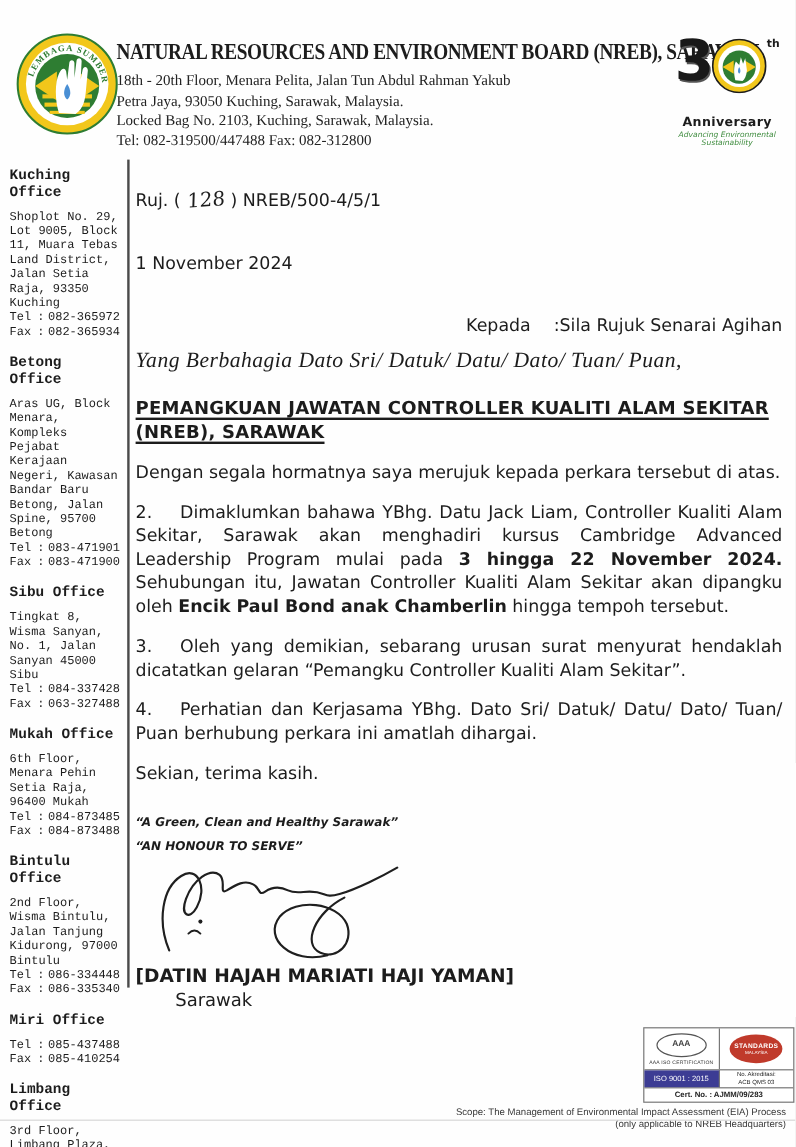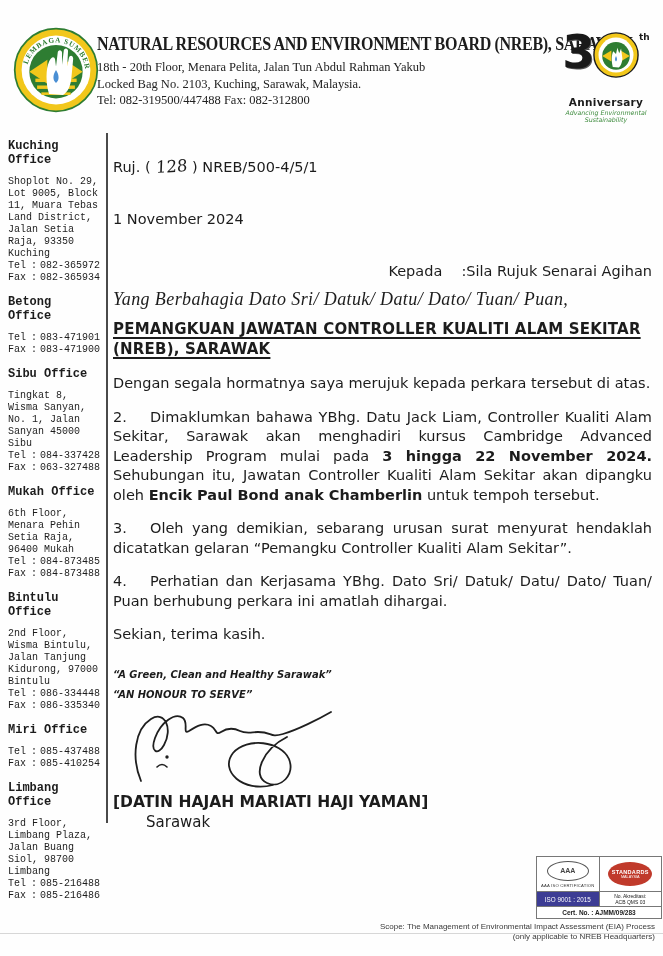--- a/index.html
+++ b/index.html
@@ -34,21 +34,21 @@
   
   .main{position:absolute;left:113px;top:157px;width:539px;font-size:14.5px;line-height:19.5px;}
   .row-ruj{margin-bottom:32px;}
   .hand{display:inline-block;font-family:"DejaVu Serif",serif;font-size:16.5px;
         transform:rotate(-4deg) skewX(-6deg);padding:0 5px;}
   .row-date{margin-bottom:33px;}
   .row-kepada{margin-bottom:8px;text-align:right;}
   .kep-lbl{display:inline-block;width:67px;}
   .kep-col{display:inline-block;width:24px;}
   .salutation{font-family:"Liberation Serif",serif;font-style:italic;font-size:18px;
-              letter-spacing:0.4px;margin-bottom:11px;}
+              letter-spacing:0.4px;margin-bottom:21px;}
   .subject{font-weight:bold;font-size:15px;letter-spacing:0.2px;margin-bottom:15px;
            text-decoration:underline;text-decoration-thickness:2px;text-underline-offset:3px;}
   .para{text-align:justify;margin-bottom:14px;}
   .pnum{display:inline-block;width:37px;}
   .closing{margin-bottom:20px;}
   .motto{font-weight:bold;font-style:italic;font-size:10px;line-height:20px;}
   .sig-wrap{margin:0 0 0 8px;height:86px;}
   .sig-name{font-weight:bold;font-size:15.5px;margin-top:2px;}
   .sig-bp{font-size:15px;line-height:20px;}
   .sig-indent{margin-left:33px;}
@@ -99,20 +99,21 @@
       <rect x="33" y="76" width="34" height="3" fill="#f2c71b"></rect>
       <path d="M42,78 C38,66 38,48 42,40 C44,35 48,33 49,38 L50,46 L52,30 C52,26 57,26 57,30 L57,44 L59,28 C59,24 64,24 64,28 L63,46 L65,36 C66,32 70,33 70,37 L68,58 C67,70 63,76 58,79 Z" fill="#ffffff"></path>
       <path d="M50,50 C46,56 46,62 50,65 C54,62 54,56 50,50 Z" fill="#4a8fd4"></path>
     </svg>
   </div>
 
   <div class="header-text">
     <div class="org-name">NATURAL RESOURCES AND ENVIRONMENT BOARD (NREB), SARAWAK</div>
     <div class="addr-block">
       <div>18th - 20th Floor, Menara Pelita, Jalan Tun Abdul Rahman Yakub</div>
+      <div>Petra Jaya, 93050 Kuching, Sarawak, Malaysia.</div>
       <div>Locked Bag No. 2103, Kuching, Sarawak, Malaysia.</div>
       <div>Tel: 082-319500/447488   Fax: 082-312800</div>
     </div>
   </div>
 
   <div class="anniv">
     <div class="anniv-row">
       <span class="anniv-3">3</span>
       <span class="anniv-0">
         <svg viewBox="0 0 100 100" width="46" height="46">
@@ -143,20 +144,21 @@
         </div>
       <div class="tf">
           <span class="tf-lbl">Fax</span>
           <span class="tf-col">:</span>
           <span>082-365934</span>
         </div>
     </div>
 
     <div class="office">
       <div class="office-name">Betong Office</div>
+      <div class="office-addr">Aras UG, Block Menara, Kompleks Pejabat Kerajaan Negeri, Kawasan Bandar Baru Betong, Jalan Spine, 95700 Betong</div>
       <div class="tf">
           <span class="tf-lbl">Tel</span>
           <span class="tf-col">:</span>
           <span>083-471901</span>
         </div>
       <div class="tf">
           <span class="tf-lbl">Fax</span>
           <span class="tf-col">:</span>
           <span>083-471900</span>
         </div>
@@ -254,21 +256,21 @@
       <span class="kep-lbl">Kepada</span><span class="kep-col">:</span><span>Sila Rujuk Senarai Agihan</span>
     </div>
 
     <div class="salutation">Yang Berbahagia Dato Sri/ Datuk/ Datu/ Dato/ Tuan/ Puan,</div>
 
     <div class="subject">PEMANGKUAN JAWATAN CONTROLLER KUALITI ALAM SEKITAR (NREB), SARAWAK</div>
 
     <div class="para">Dengan segala hormatnya saya merujuk kepada perkara tersebut di atas.</div>
 
     <div class="para">
-      <span class="pnum">2.</span><span>Dimaklumkan bahawa YBhg. Datu Jack Liam, Controller Kualiti Alam Sekitar, Sarawak akan menghadiri kursus Cambridge Advanced Leadership Program mulai pada </span><b>3 hingga 22 November 2024.</b><span> Sehubungan itu, Jawatan Controller Kualiti Alam Sekitar akan dipangku oleh </span><b>Encik Paul Bond anak Chamberlin</b><span> untuk tempoh tersebut.</span>
+      <span class="pnum">2.</span><span>Dimaklumkan bahawa YBhg. Datu Jack Liam, Controller Kualiti Alam Sekitar, Sarawak akan menghadiri kursus Cambridge Advanced Leadership Program mulai pada </span><b>3 hingga 22 November 2024.</b><span> Sehubungan itu, Jawatan Controller Kualiti Alam Sekitar akan dipangku oleh </span><b>Encik Paul Bond anak Chamberlin</b><span> hingga tempoh tersebut.</span>
     </div>
 
     <div class="para">
       <span class="pnum">3.</span><span>Oleh yang demikian, sebarang urusan surat menyurat hendaklah dicatatkan gelaran “Pemangku Controller Kualiti Alam Sekitar”.</span>
     </div>
 
     <div class="para">
       <span class="pnum">4.</span><span>Perhatian dan Kerjasama YBhg. Dato Sri/ Datuk/ Datu/ Dato/ Tuan/ Puan berhubung perkara ini amatlah dihargai.</span>
     </div>
 

